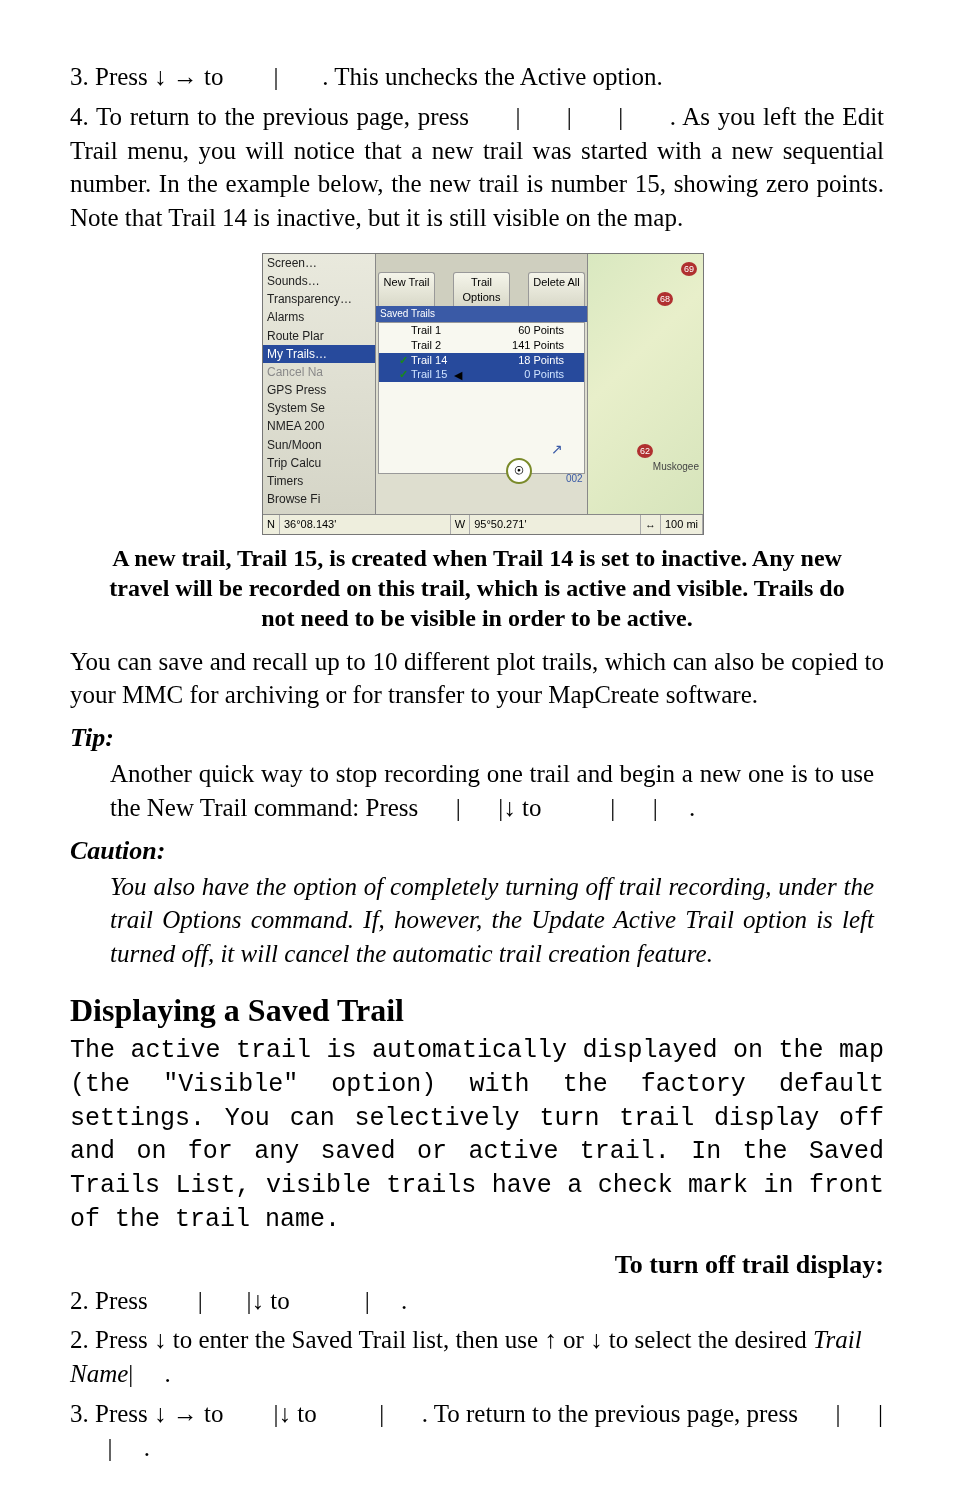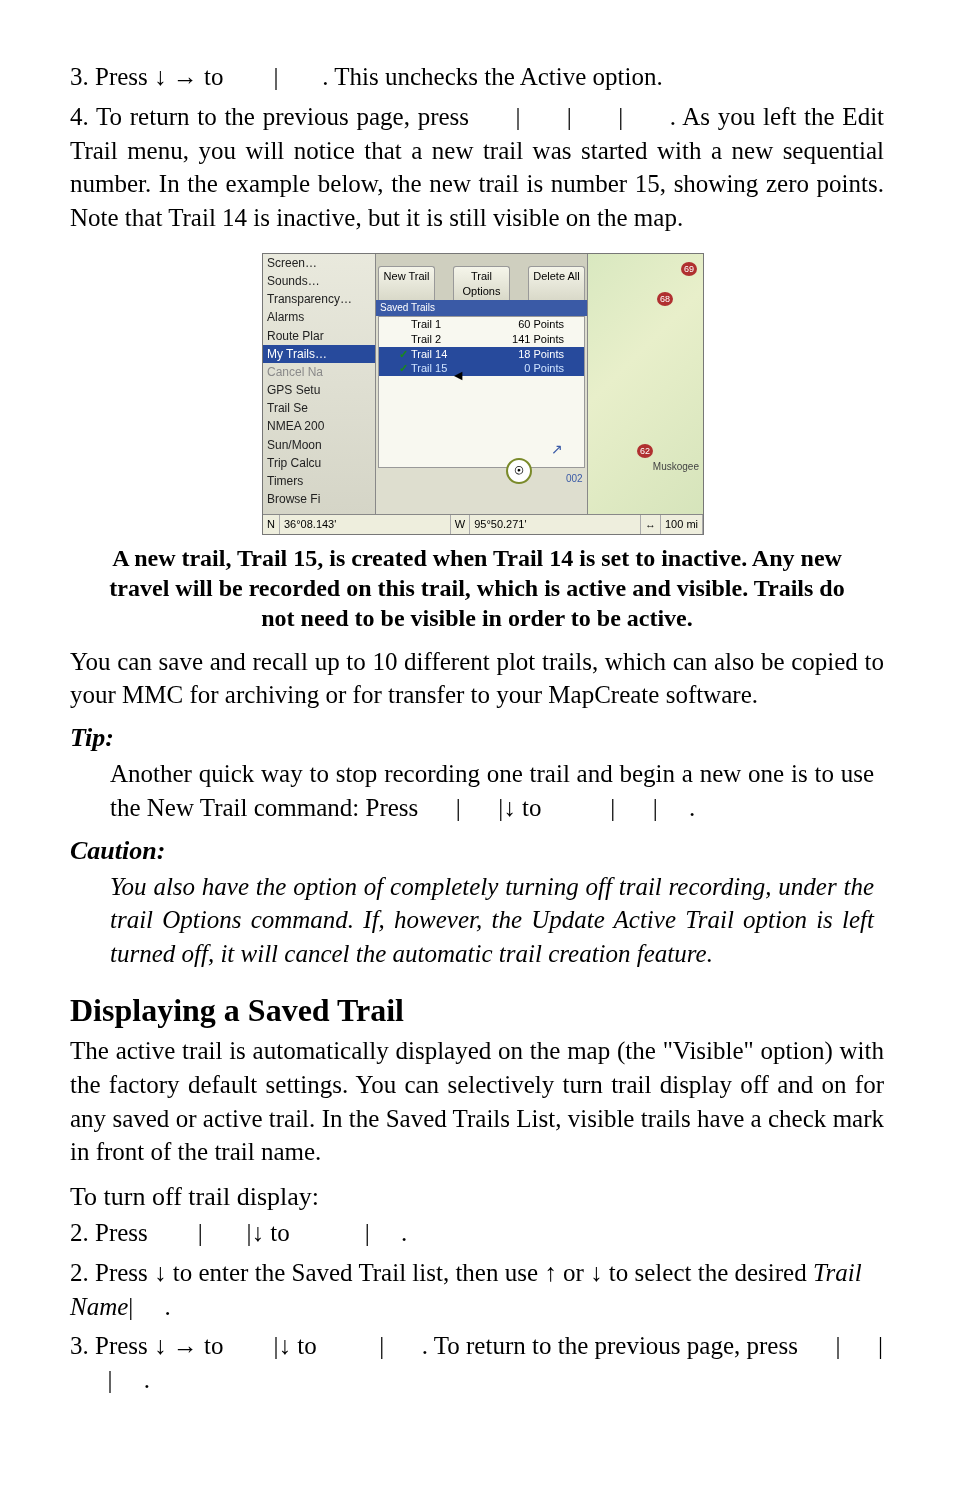--- a/index.html
+++ b/index.html
@@ -28,23 +28,24 @@
     margin: 8px 0 2px;
   }
   .indented { margin-left: 40px; margin-right: 10px; }
   .caution-body { font-style: italic; }
   h2.section {
     font-weight: bold;
     font-size: 32px;
     margin: 18px 0 2px;
   }
   .sub-bold {
-    font-weight: normal;
+    font-weight: bold;
     font-size: 26px;
     margin: 10px 0 2px;
+    text-align: right;
   }
 
   
   .shot {
     display:inline-block;
     width: 440px;
     border: 1px solid #777;
     font-family: Arial, sans-serif;
     font-size: 13px;
     text-align: left;
@@ -57,21 +58,21 @@
     width: 112px;
     background: linear-gradient(#e9e9dd,#d5d5c7);
     border-right:1px solid #888;
     font-size:12px;
     color:#222;
   }
   .menu-item { padding:1px 4px; white-space:nowrap; overflow:hidden; }
   .menu-item.hi { background:#274a9c; color:#fff; }
   .menu-item.dim { color:#8a8a8a; }
   .mid-col { flex:1; position:relative; background:#dedecf; }
-  .tabbar { display:flex; gap:18px; padding:12px 2px 0; background:#cfcfbf; }
+  .tabbar { display:flex; gap:18px; padding:18px 2px 0; background:#cfcfbf; }
   .tabbtn {
     flex:1; text-align:center; font-size:11px;
     background:linear-gradient(#f5f5ea,#d9d9c9);
     border:1px solid #999; border-bottom:none; padding:2px 0;
     border-radius:3px 3px 0 0;
   }
   .listhdr { background:#3a5aa6; color:#fff; font-size:10px; padding:1px 4px; }
   .list { background:#f8f8f0; height:150px; border:1px solid #999; margin:0 2px; }
   .row { display:flex; font-size:11px; padding:0 20px; }
   .row .nm { flex:1; }
@@ -126,22 +127,22 @@
     <span class="trails-tag">Trails</span>
     <div class="shot-inner">
       <div class="menu-col" id="menuCol">
           <div class="menu-item">Screen…</div>
           <div class="menu-item">Sounds…</div>
           <div class="menu-item">Transparency…</div>
           <div class="menu-item">Alarms</div>
           <div class="menu-item">Route Plar</div>
           <div class="menu-item hi">My Trails…</div>
           <div class="menu-item dim">Cancel Na</div>
-          <div class="menu-item">GPS Setu</div>
-          <div class="menu-item">Trail Se</div>
+          <div class="menu-item">GPS Press</div>
+          <div class="menu-item">System Se</div>
           <div class="menu-item">NMEA 200</div>
           <div class="menu-item">Sun/Moon</div>
           <div class="menu-item">Trip Calcu</div>
           <div class="menu-item">Timers</div>
           <div class="menu-item">Browse Fi</div>
         </div>
       <div class="mid-col">
         <div class="tabbar" id="tabbar">
             <div class="tabbtn">New Trail</div>
             <div class="tabbtn">Trail Options</div>
@@ -202,21 +203,21 @@
 <p class="indented" style="text-align:justify;">
   <span>Another quick way to stop recording one trail and begin a new one is to use the New Trail command: Press </span>
   &nbsp;&nbsp;&nbsp;&nbsp;&nbsp;|&nbsp;&nbsp;&nbsp;&nbsp;&nbsp;&nbsp;|<span>↓ to </span>
   &nbsp;&nbsp;&nbsp;&nbsp;&nbsp;&nbsp;&nbsp;&nbsp;&nbsp;&nbsp;|&nbsp;&nbsp;&nbsp;&nbsp;&nbsp;&nbsp;|&nbsp;&nbsp;&nbsp;&nbsp;&nbsp;.
 </p>
 
 <p class="caution-label">Caution:</p>
 <p class="indented caution-body" style="text-align:justify;">You also have the option of completely turning off trail recording, under the trail Options command. If, however, the Update Active Trail option is left turned off, it will cancel the automatic trail creation feature.</p>
 
 <h2 class="section">Displaying a Saved Trail</h2>
-<p style="text-align:justify;">The active trail is automatically displayed on the map (the "Visible" option) with the factory default settings. You can selectively turn trail display off and on for any saved or active trail. In the Saved Trails List, visible trails have a check mark in front of the trail name.</p>
+<p style="text-align:justify;font-family:Liberation Mono, monospace;">The active trail is automatically displayed on the map (the "Visible" option) with the factory default settings. You can selectively turn trail display off and on for any saved or active trail. In the Saved Trails List, visible trails have a check mark in front of the trail name.</p>
 
 <p class="sub-bold">To turn off trail display:</p>
 
 <p>
   <span>2. Press </span>
   &nbsp;&nbsp;&nbsp;&nbsp;&nbsp;&nbsp;&nbsp;|&nbsp;&nbsp;&nbsp;&nbsp;&nbsp;&nbsp;&nbsp;|<span>↓ to </span>
   &nbsp;&nbsp;&nbsp;&nbsp;&nbsp;&nbsp;&nbsp;&nbsp;&nbsp;&nbsp;&nbsp;|&nbsp;&nbsp;&nbsp;&nbsp;&nbsp;.
 </p>
 
 <p>

